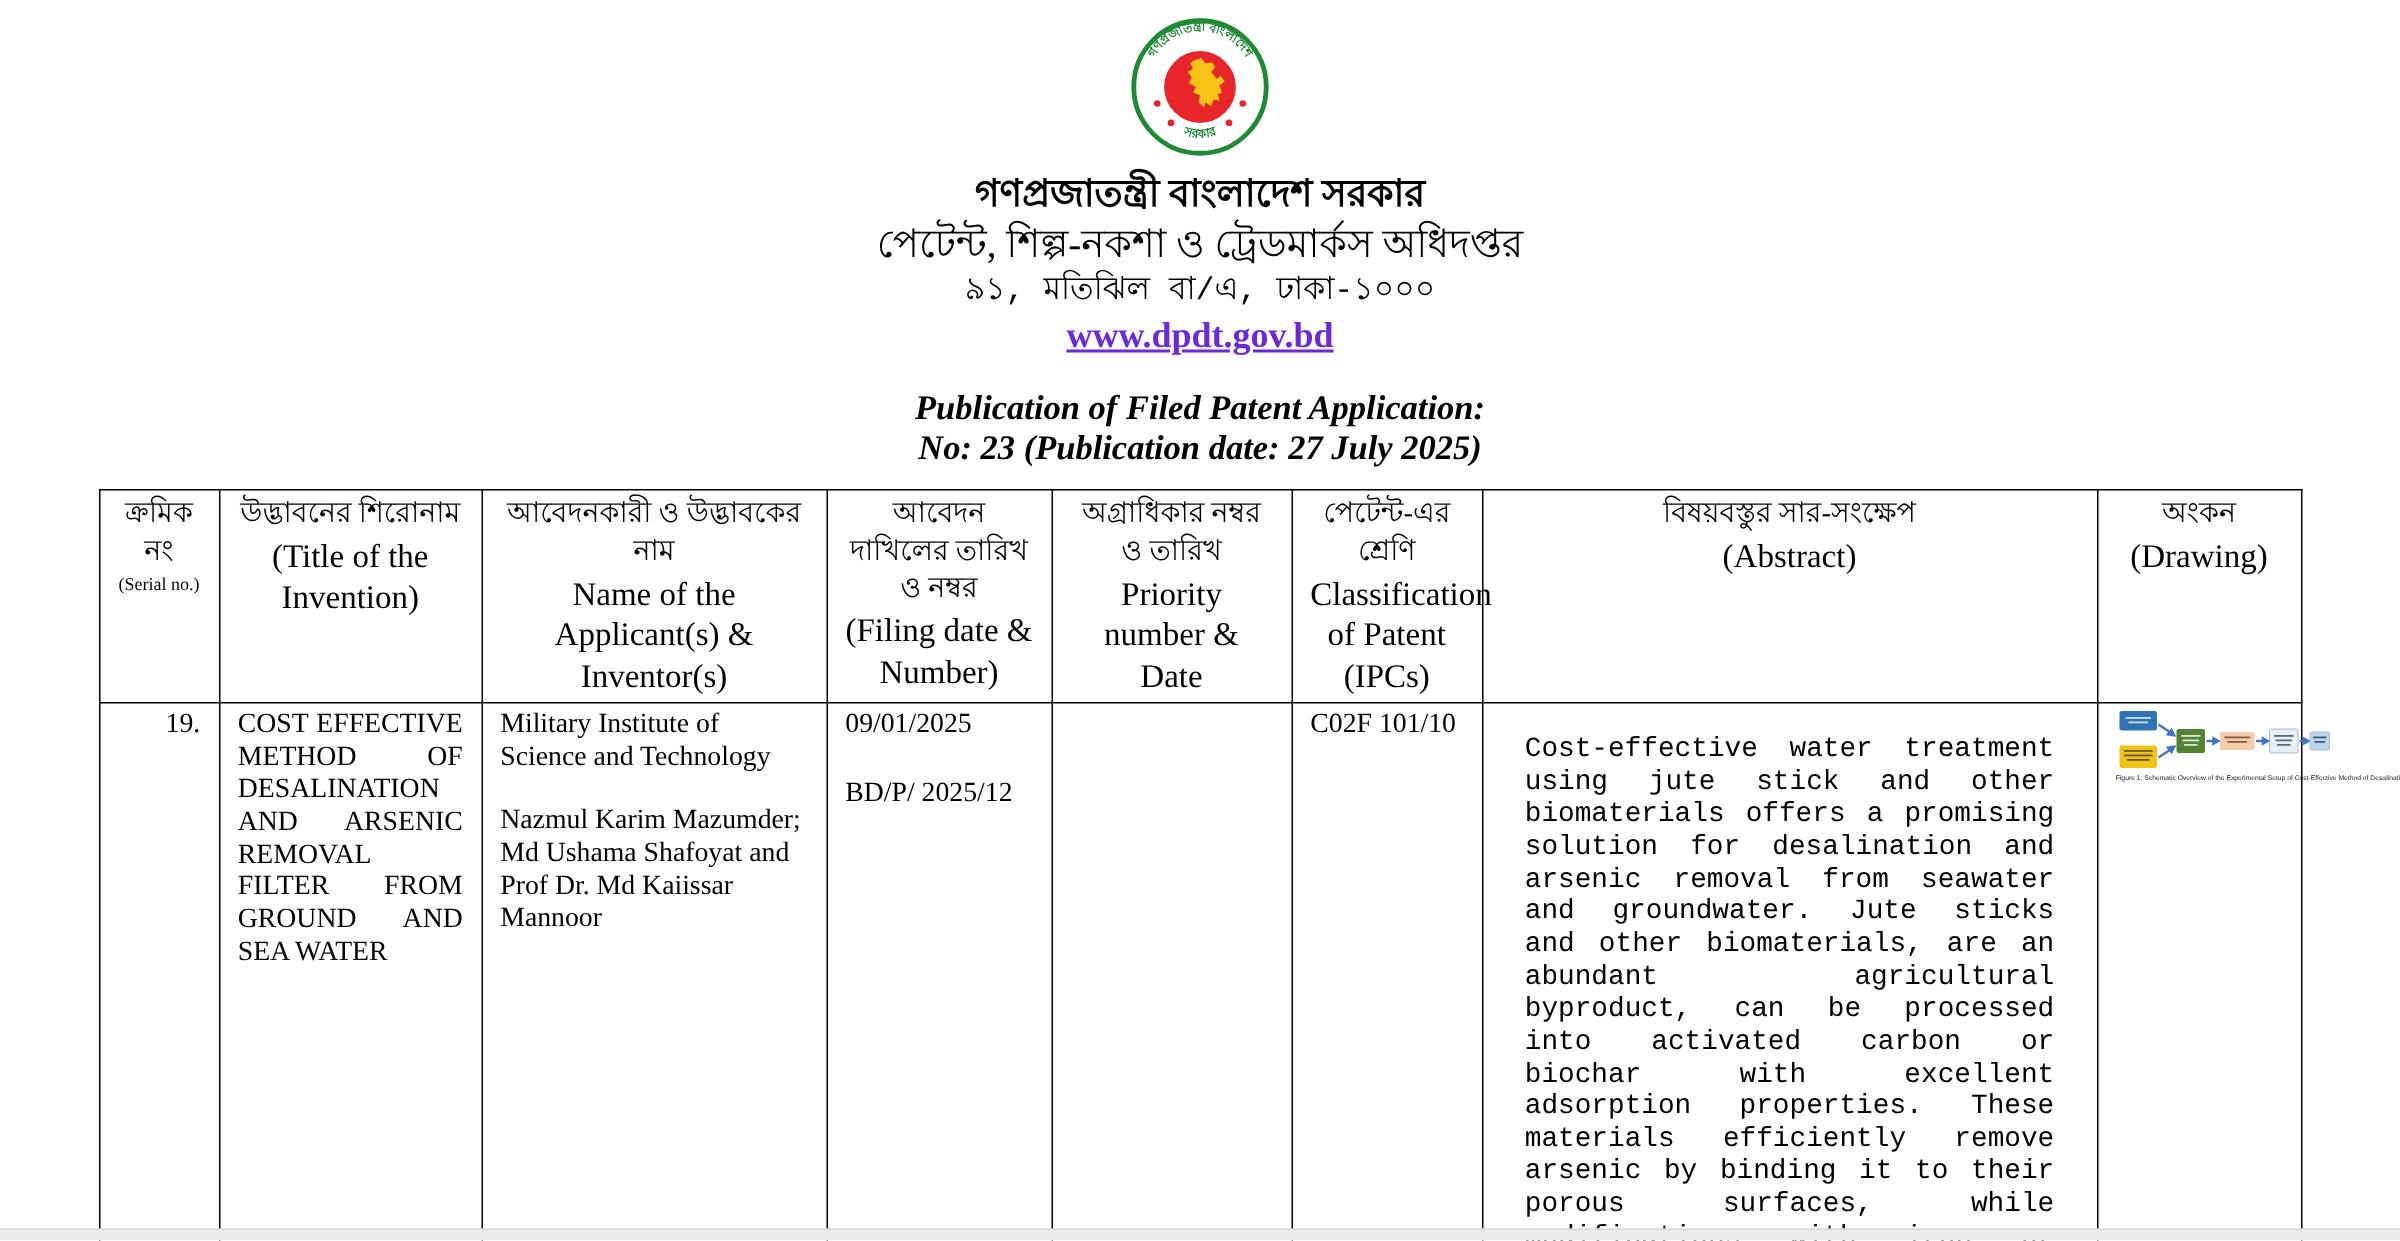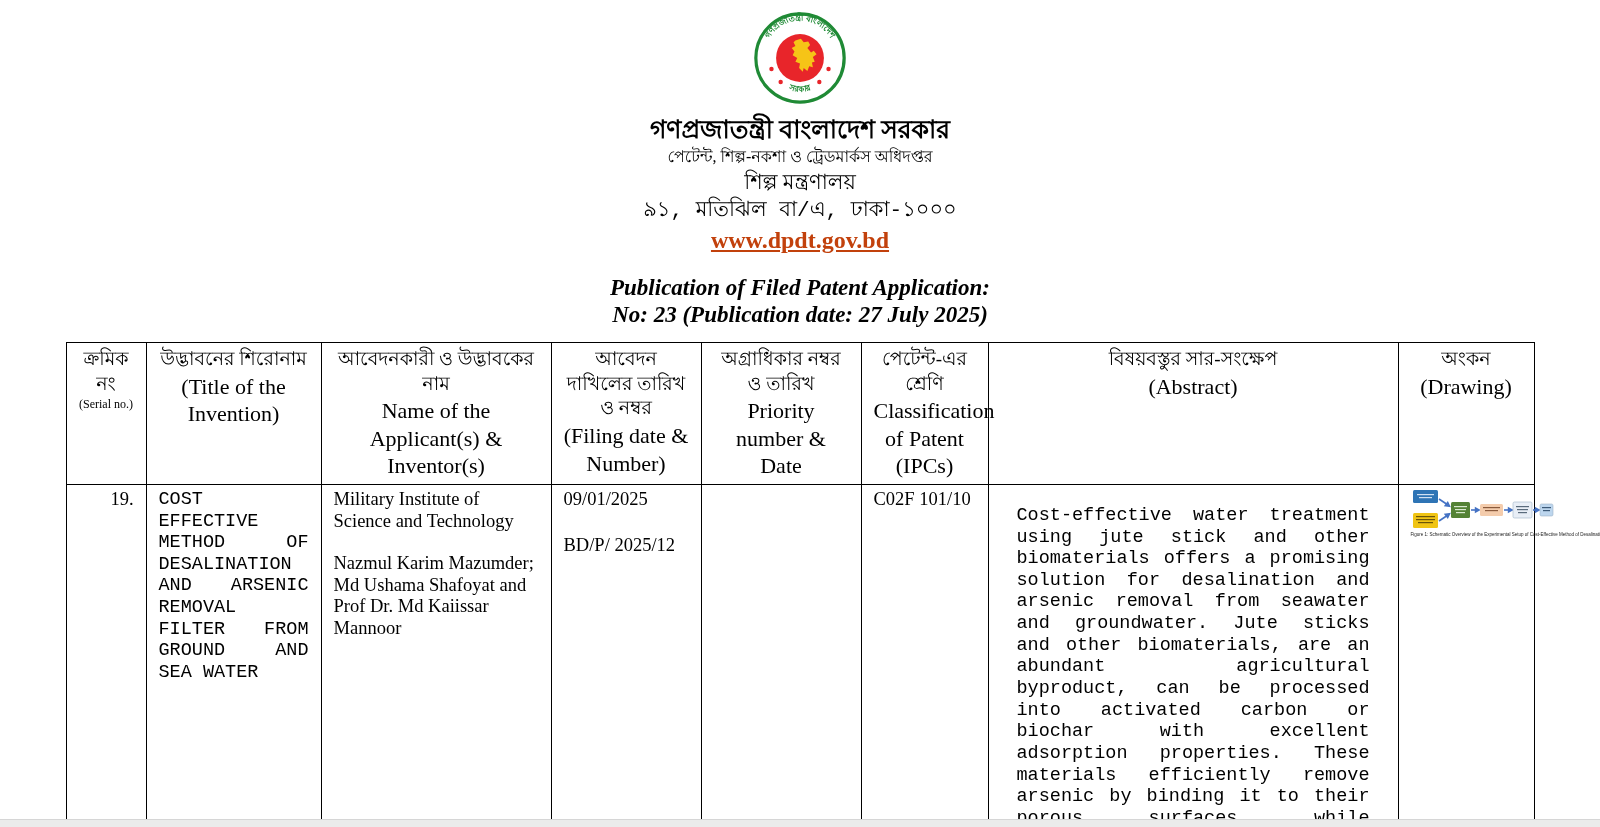--- a/index.html
+++ b/index.html
@@ -7,25 +7,25 @@
     width:1600px;height:827px;overflow:hidden;background:#ffffff;
     font-family:"Liberation Serif","DejaVu Serif",serif;color:#000;
     position:relative;
   }
   .doc{width:1600px;height:827px;position:relative;overflow:hidden;}
 
   
   .gov-header{text-align:center;padding-top:12px;}
   .emblem{display:block;margin:0 auto;}
   .hdr-line1{font-size:25px;font-weight:bold;margin-top:10px;line-height:1.25;}
-  .hdr-line2{font-size:16px;margin-top:2px;line-height:1.25;}
+  .hdr-line2{font-size:26px;margin-top:2px;line-height:1.25;}
   .hdr-line3{font-size:21px;margin-top:2px;line-height:1.25;}
   .hdr-line4{font-size:21px;margin-top:2px;line-height:1.25;font-family:Liberation Mono, monospace;}
   .hdr-site{font-size:24px;font-weight:bold;margin-top:3px;}
-  .hdr-site a{color:#c2410c;text-decoration:underline;}
+  .hdr-site a{color:#6d28d9;text-decoration:underline;}
 
   
   .pub-title{text-align:center;margin-top:20px;font-weight:bold;font-size:23px;line-height:1.18;font-style:italic;}
 
   
   table.patent{
     width:1468px;margin:14px auto 0 auto;border-collapse:collapse;table-layout:fixed;
   }
   table.patent col.c1{width:80px;}
   table.patent col.c2{width:175px;}
@@ -38,21 +38,21 @@
   table.patent th, table.patent td{
     border:1.5px solid #000;vertical-align:top;padding:4px 12px;
     font-weight:normal;
   }
   th .bn{display:block;font-size:19px;line-height:1.3;}
   th .en{display:block;font-size:22px;line-height:1.25;margin-top:1px;}
   th.col-serial .en{font-size:12px;}
   th{text-align:center;}
   td{font-size:18.5px;line-height:1.17;}
   td.cell-serial{text-align:right;padding-right:8px;}
-  td.cell-title p{margin:0;text-align:justify;text-transform:uppercase;font-family:Liberation Mono, monospace;}
+  td.cell-title p{margin:0;text-align:justify;text-transform:uppercase;}
   td.cell-applicant p{margin:0;}
   td.cell-applicant p.gap{margin-top:21px;}
   td.cell-filing p{margin:0;}
   td.cell-filing p.gap{margin-top:24px;}
   td.cell-abstract{text-align:justify;height:520px;}
   td.cell-abstract p{margin:16px;font-family:Liberation Mono, monospace;}
   td.cell-drawing{padding:6px 2px 4px 6px;overflow:visible;}
 
   
   .fc-wrap{position:relative;width:136px;}
@@ -94,21 +94,20 @@
       <g fill="#e8252a">
         <circle cx="19" cy="62" r="2.4"></circle>
         <circle cx="81" cy="62" r="2.4"></circle>
         <circle cx="29" cy="76" r="2.4"></circle>
         <circle cx="71" cy="76" r="2.4"></circle>
       </g>
     </svg>
 
     <div class="hdr-line1">গণপ্রজাতন্ত্রী বাংলাদেশ সরকার</div>
     <div class="hdr-line2">পেটেন্ট, শিল্প-নকশা ও ট্রেডমার্কস অধিদপ্তর</div>
-    <div class="hdr-line3">শিল্প মন্ত্রণালয়</div>
     <div class="hdr-line4">৯১, মতিঝিল বা/এ, ঢাকা-১০০০</div>
     <div class="hdr-site">
       <a href="#">www.dpdt.gov.bd</a>
     </div>
   </div>
 
   <div class="pub-title">
     <div>Publication of Filed Patent Application:</div>
     <div>No: 23 (Publication date: 27 July 2025)</div>
   </div>

